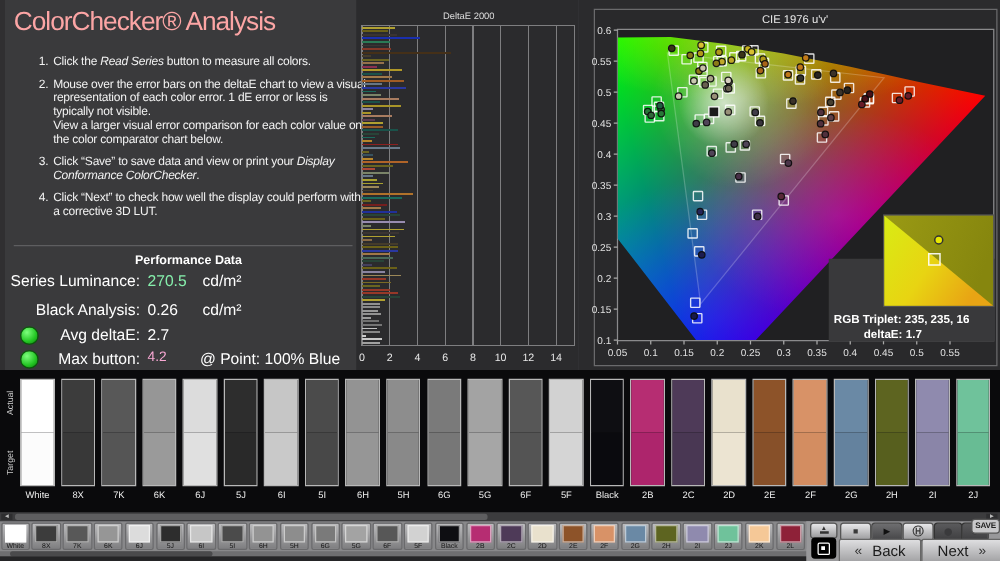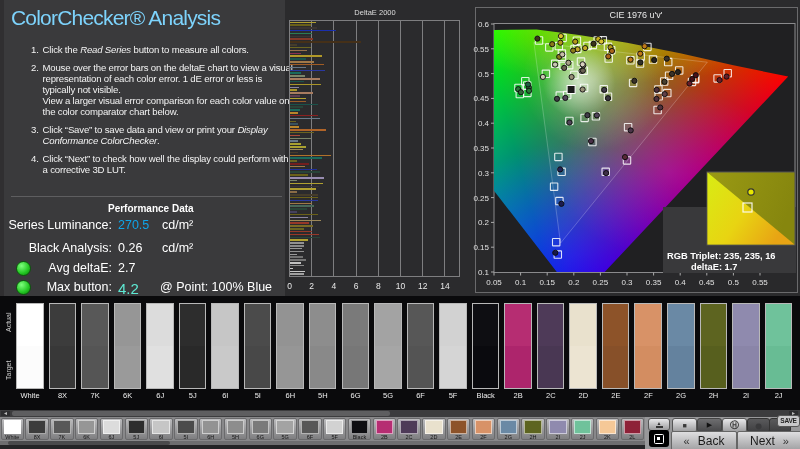--- a/index.html
+++ b/index.html
@@ -14,43 +14,43 @@
 .bigbtn{background:linear-gradient(#dedee0,#a0a0a2);border:1px solid #666;border-radius:2px;display:flex;align-items:center;justify-content:center;font-size:12px;color:#1a1a1a;gap:8px}
 .chev{font-size:11px;color:#333}
 ol.inst{margin:0;padding:0;list-style:none;color:#f2f2f2;font-size:9.6px;letter-spacing:-0.18px;line-height:11px;white-space:nowrap}
 ol.inst li{position:relative;padding-left:11.5px;margin-bottom:7px}
 ol.inst li .n{position:absolute;left:0;top:0}
 </style></head>
 <body>
 <div class="abs" style="left:0;top:0;width:4px;height:296px;background:#302f31"></div>
 <div class="abs" style="left:285px;top:0;width:178px;height:296px;background:#2b2b2d"></div>
 <div class="abs" style="left:463px;top:0;width:1px;height:296px;background:#414143"></div>
-<div class="abs" style="left:11px;top:6px;font-size:21px;color:#7dd3fc;letter-spacing:-0.8px">ColorChecker® Analysis</div>
+<div class="abs" style="left:11px;top:6px;font-size:21px;color:#fca5a5;letter-spacing:-0.8px">ColorChecker® Analysis</div>
 <div class="abs" style="left:31px;top:44px;width:256px">
 <ol class="inst">
 <li><span class="n">1.</span>Click the <i>Read Series</i> button to measure all colors.</li>
 <li><span class="n">2.</span>Mouse over the error bars on the deltaE chart to view a visual<br>representation of each color error. 1 dE error or less is<br>typically not visible.<br><span style="display:inline-block;margin-top:3.5px"></span>View a larger visual error comparison for each color value on<br>the color comparator chart below.</li>
 <li><span class="n">3.</span>Click “Save” to save data and view or print your <i>Display</i><br><i>Conformance ColorChecker</i>.</li>
 <li><span class="n">4.</span>Click “Next” to check how well the display could perform with<br>a corrective 3D LUT.</li>
 </ol>
 </div>
 <div class="abs" style="left:11px;top:196px;width:271px;height:1px;background:#5e5e60"></div>
 <div class="abs" style="left:108px;top:203px;font-size:10px;font-weight:bold;color:#fff">Performance Data</div>
 <div class="abs" style="left:0;top:218px;width:112px;text-align:right;font-size:12.5px;color:#fff">Series Luminance:</div>
-<div class="abs" style="left:118px;top:218px;font-size:12.5px;color:#0ea5e9">270.5</div>
+<div class="abs" style="left:118px;top:218px;font-size:12.5px;color:#86efac">270.5</div>
 <div class="abs" style="left:162px;top:218px;font-size:12.5px;color:#fff">cd/m²</div>
 <div class="abs" style="left:0;top:241px;width:112px;text-align:right;font-size:12.5px;color:#fff">Black Analysis:</div>
 <div class="abs" style="left:118px;top:241px;font-size:12.5px;color:#fff">0.26</div>
 <div class="abs" style="left:162px;top:241px;font-size:12.5px;color:#fff">cd/m²</div>
 <div class="abs led" style="left:16px;top:261px"></div>
 <div class="abs" style="left:0;top:261px;width:112px;text-align:right;font-size:12.5px;color:#fff">Avg deltaE:</div>
 <div class="abs" style="left:118px;top:261px;font-size:12.5px;color:#fff">2.7</div>
 <div class="abs led" style="left:16px;top:280px"></div>
 <div class="abs" style="left:0;top:280px;width:112px;text-align:right;font-size:12.5px;color:#fff">Max button:</div>
-<div class="abs" style="left:118px;top:280px;font-size:15px;color:#5eead4">4.2</div>
+<div class="abs" style="left:118px;top:280px;font-size:11px;color:#f9a8d4">4.2</div>
 <div class="abs" style="left:160px;top:280px;font-size:12.5px;color:#fff">@ Point: 100% Blue</div>
 <style>.led{width:15px;height:15px;border-radius:50%;background:radial-gradient(circle at 35% 30%, #7dff7d, #22c522 60%, #0f7a0f);border:1px solid #0a5a0a;box-sizing:border-box}</style>
 <svg class="abs" style="left:285px;top:0" width="178" height="296" shape-rendering="crispEdges">
 <text x="90" y="15" fill="#dedede" font-size="7.5" text-anchor="middle">DeltaE 2000</text>
 <line x1="4.5" y1="20.5" x2="4.5" y2="276.5" stroke="#7e7e80" stroke-width="1"></line>
 <line x1="26.7" y1="20.5" x2="26.7" y2="276.5" stroke="#7e7e80" stroke-width="1"></line>
 <line x1="48.9" y1="20.5" x2="48.9" y2="276.5" stroke="#7e7e80" stroke-width="1"></line>
 <line x1="71.1" y1="20.5" x2="71.1" y2="276.5" stroke="#7e7e80" stroke-width="1"></line>
 <line x1="93.3" y1="20.5" x2="93.3" y2="276.5" stroke="#7e7e80" stroke-width="1"></line>
 <line x1="115.5" y1="20.5" x2="115.5" y2="276.5" stroke="#7e7e80" stroke-width="1"></line>

